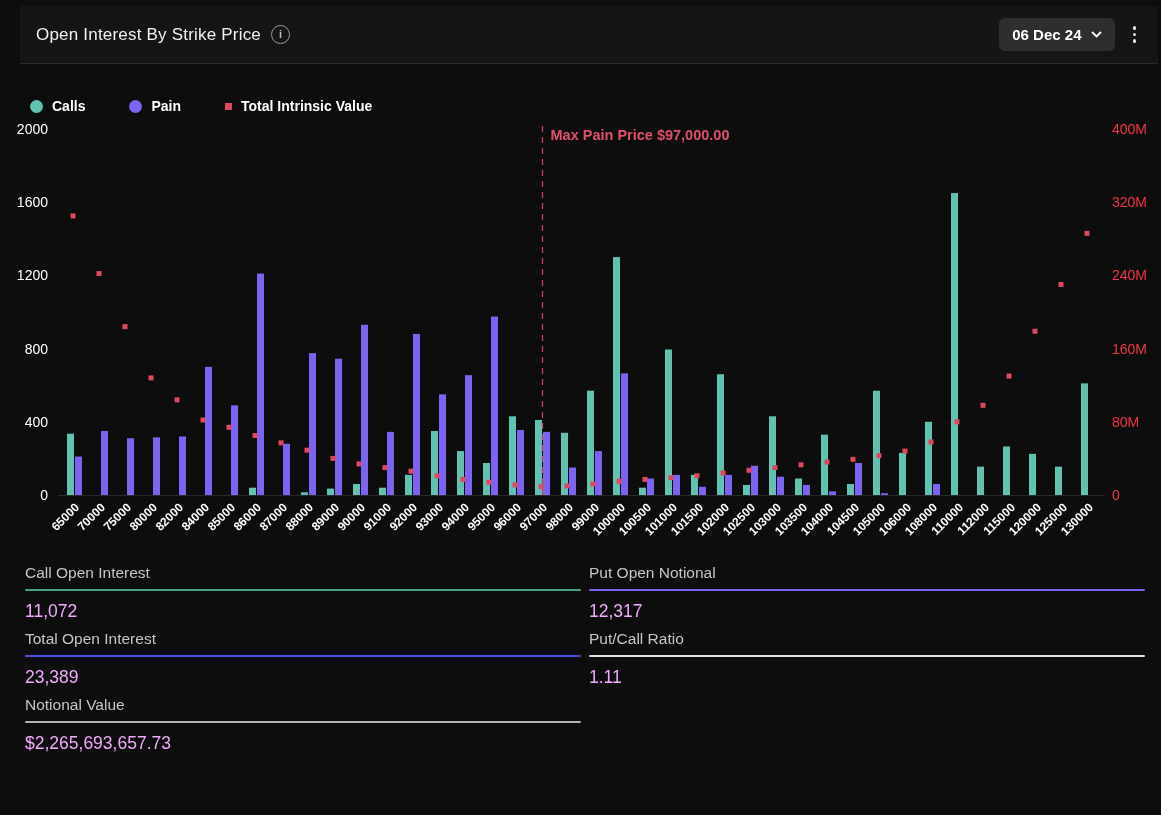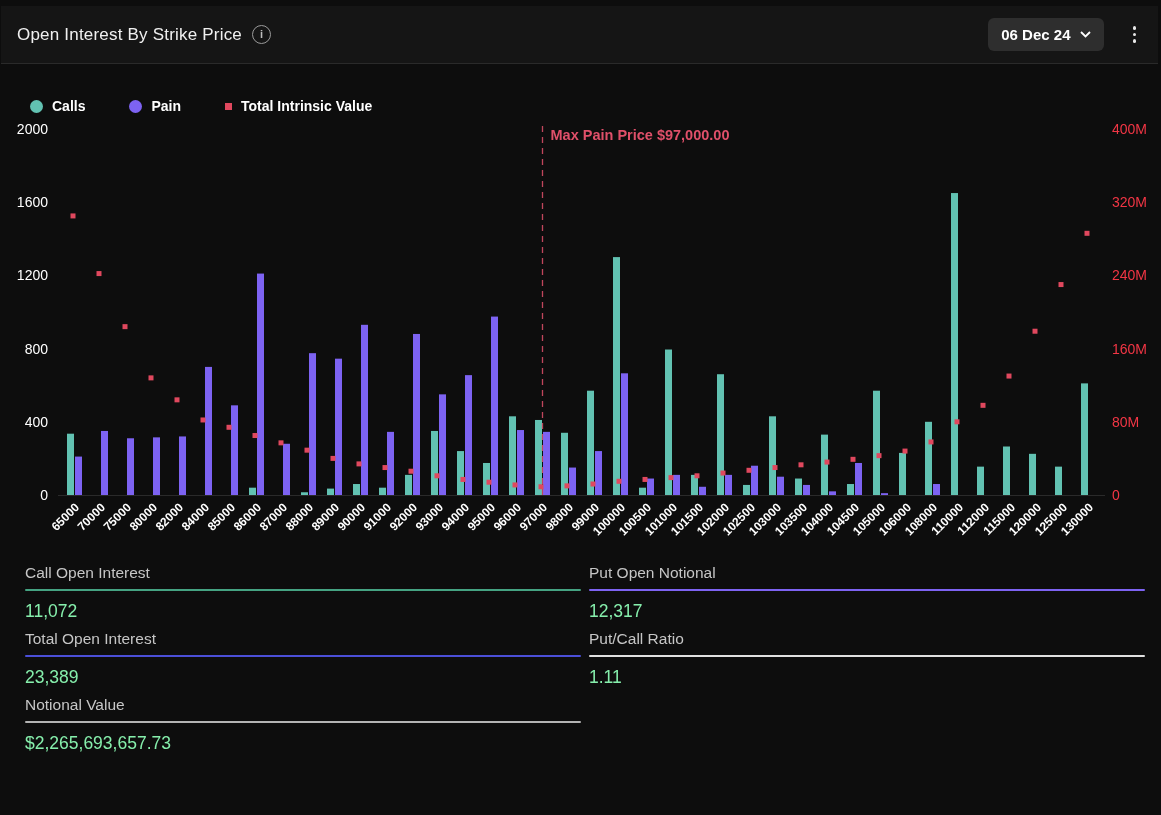--- a/index.html
+++ b/index.html
@@ -1,37 +1,37 @@
 <!DOCTYPE html>
 <html><head>
 <meta charset="utf-8">
 <style>
   html,body{margin:0;padding:0;background:#000;}
   .app{position:relative;width:1161px;height:815px;background:#0d0d0d;overflow:hidden;font-family:"Liberation Sans",sans-serif;}
-  .header{position:absolute;top:6px;left:1px;right:3px;height:58px;background:#151515;border-bottom:1px solid #2a2a2a;display:flex;align-items:center;justify-content:space-between;padding:0 16px;box-sizing:border-box;}
+  .header{position:absolute;top:6px;left:20px;right:3px;height:58px;background:#151515;border-bottom:1px solid #2a2a2a;display:flex;align-items:center;justify-content:space-between;padding:0 16px;box-sizing:border-box;}
   .title-row{display:flex;align-items:center;gap:10px;}
   .title{font-size:17px;color:#f0f0f0;font-weight:500;letter-spacing:.2px;}
   .info-icon{width:17px;height:17px;border:1.4px solid #9a9a9a;border-radius:50%;color:#bdbdbd;font-size:11px;line-height:1;display:flex;align-items:center;justify-content:center;font-weight:700;cursor:pointer;}
-  .header-right{display:flex;align-items:center;gap:23px;}
+  .header-right{display:flex;align-items:center;gap:12px;}
   .date-btn{display:flex;align-items:center;gap:9px;background:#2e2e2e;color:#fff;font-weight:700;font-size:15px;padding:8px 13px;border-radius:6px;border:none;cursor:pointer;font-family:inherit;}
   .kebab{display:flex;flex-direction:column;gap:3px;padding:4px 6px;cursor:pointer;}
   .kebab i{width:3.5px;height:3.5px;border-radius:50%;background:#e8e8e8;display:block;}
   .legend{position:absolute;top:98px;left:30px;display:flex;align-items:center;gap:44px;}
   .legend-item{display:flex;align-items:center;gap:9px;color:#fff;font-weight:700;font-size:14px;cursor:pointer;}
   .sw-circle{width:13px;height:13px;border-radius:50%;}
   .sw-square{width:7px;height:7px;}
   #chart-svg{position:absolute;top:118px;left:0;}
   .tick-left{fill:#ffffff;font-size:14px;}
   .tick-right{fill:#f23645;font-size:14px;}
   .tick-x{fill:#ffffff;font-size:12px;font-weight:600;}
   .maxpain-label{font-size:14.5px;font-weight:700;}
   .stats{position:absolute;top:564px;left:25px;right:16px;display:grid;grid-template-columns:1fr 1fr;column-gap:18px;row-gap:29px;gap:8px;}
   .stat .lbl{color:#c6c6c6;font-size:15.5px;}
   .stat .bar{height:2px;margin-top:7px;border-radius:1px;}
-  .stat .val{color:#86efac;font-size:17.5px;margin-top:10px;}
+  .stat .val{color:#f0abfc;font-size:17.5px;margin-top:10px;}
 </style>
 </head>
 <body>
 
 <div class="app">
 
   <div class="header">
     <div class="title-row">
       <span class="title">Open Interest By Strike Price</span>
       <span class="info-icon">i</span>

